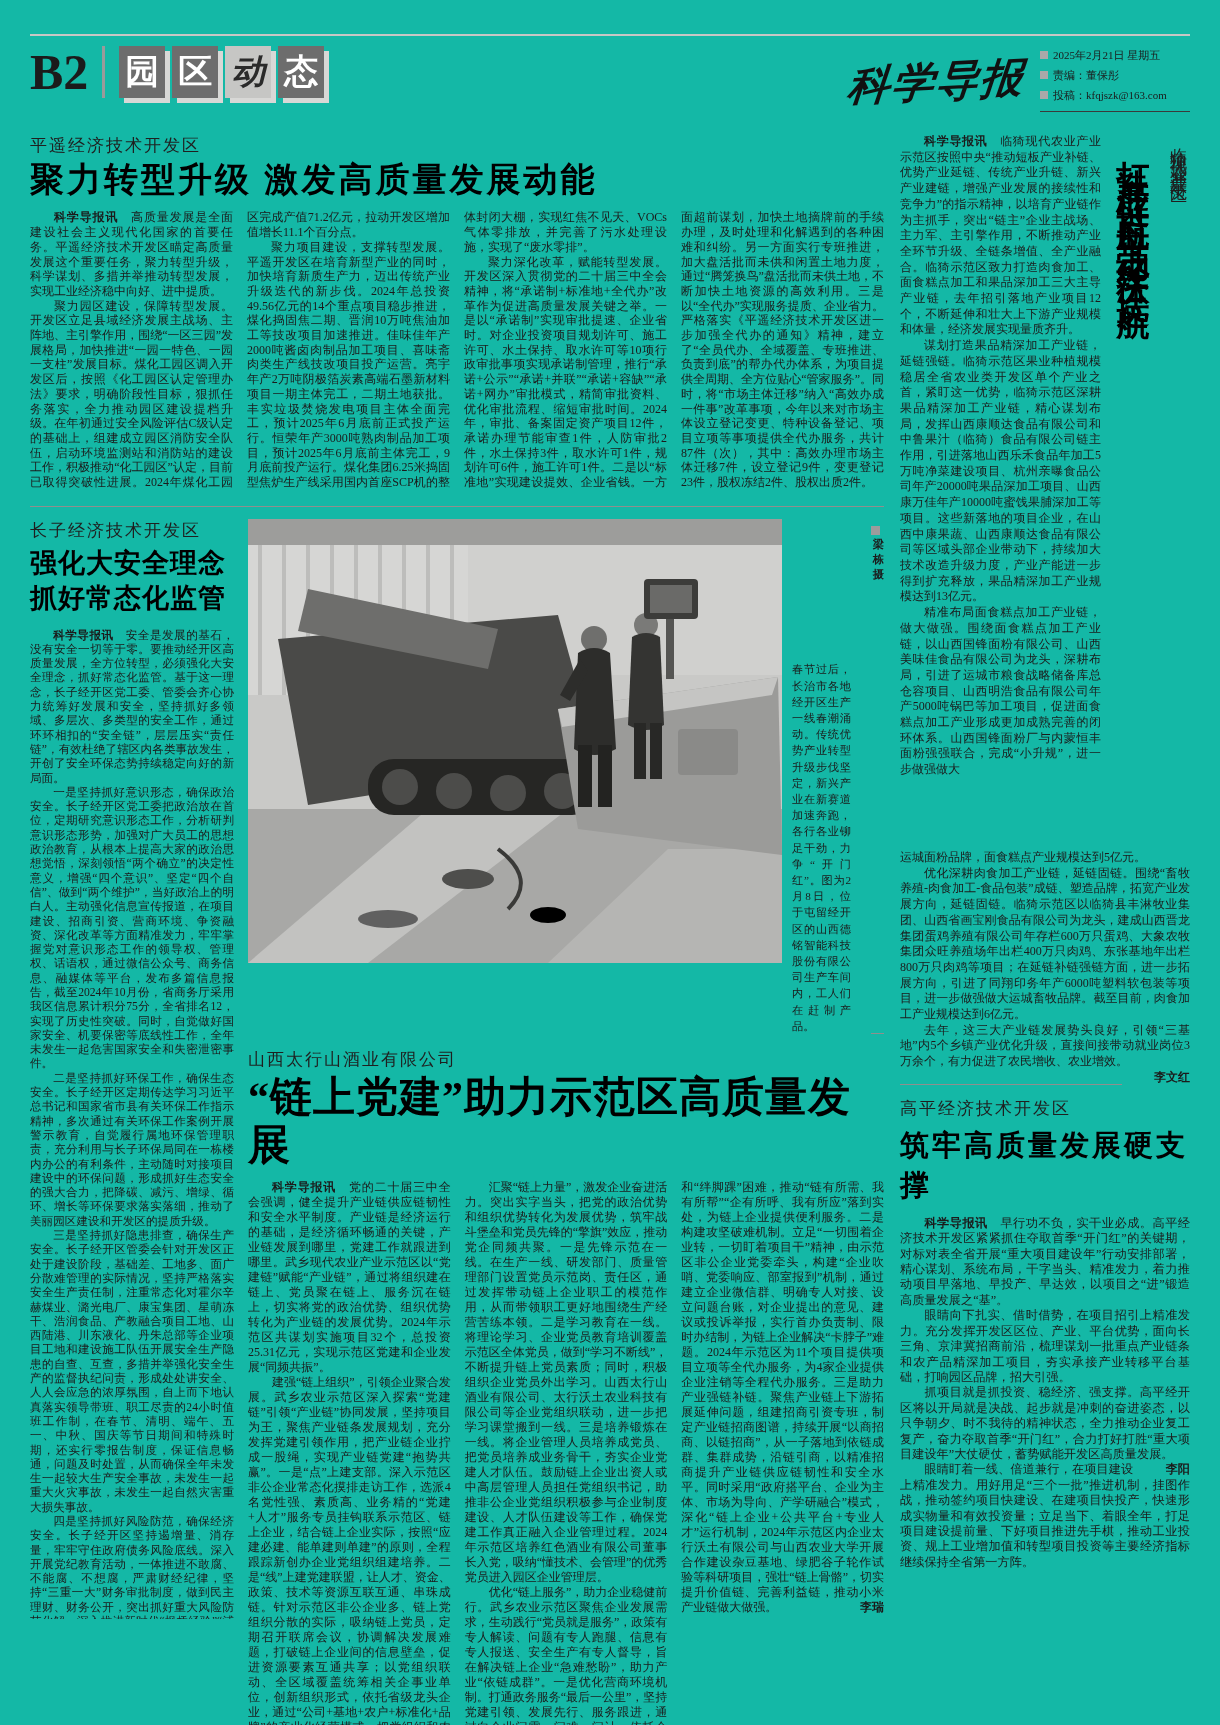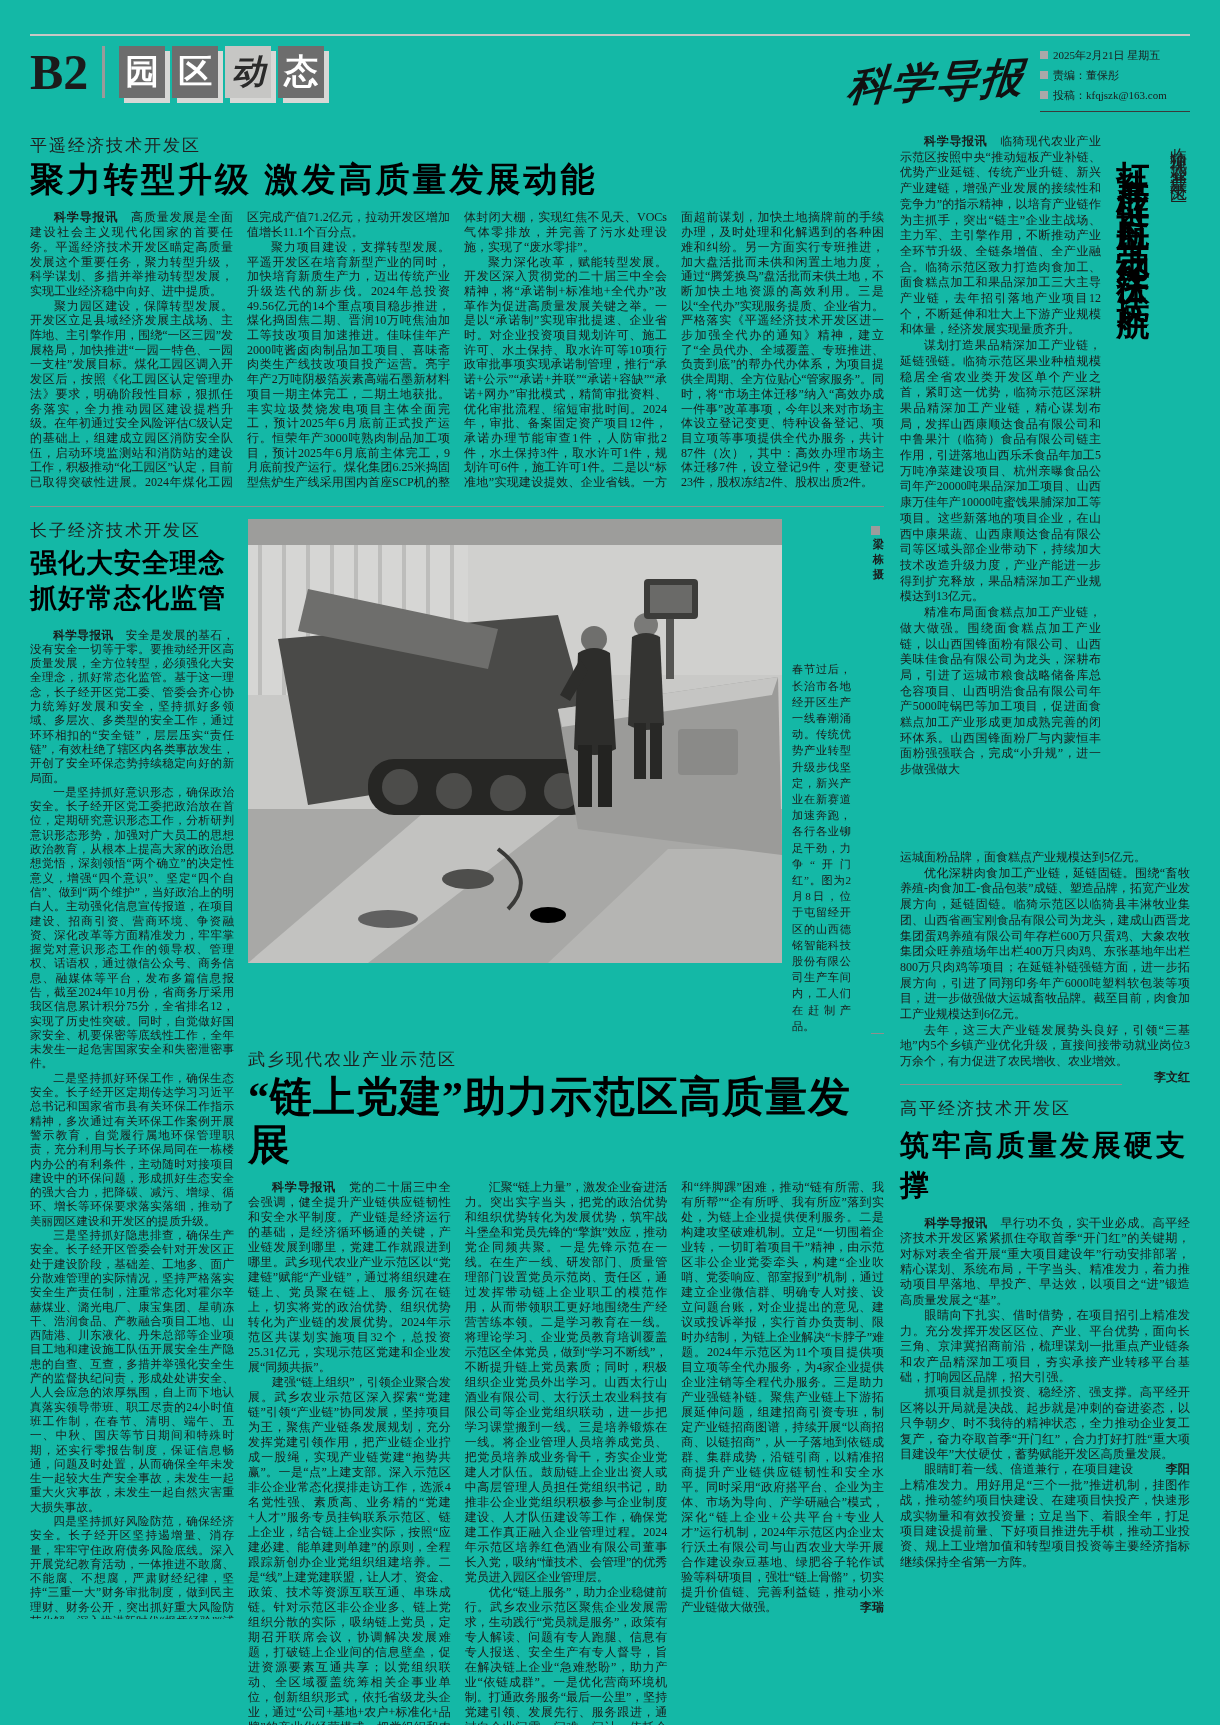--- a/index.html
+++ b/index.html
@@ -185,21 +185,21 @@
               </svg>
             </div>
 
             <div class="capcol">
               <div class="caption">春节过后，长治市各地经开区生产一线春潮涌动。传统优势产业转型升级步伐坚定，新兴产业在新赛道加速奔跑，各行各业铆足干劲，力争“开门红”。图为2月8日，位于屯留经开区的山西德铭智能科技股份有限公司生产车间内，工人们在赶制产品。</div>
               <div class="credit"><span class="sq"></span><span>梁栋摄</span></div>
             </div>
           </div>
 
           <div class="wx art">
-            <div class="kicker">武乡现代农业产业示范区</div>
+            <div class="kicker">山西太行山酒业有限公司</div>
             <div class="wx-head h-serif">“链上党建”助力示范区高质量发展</div>
             <div class="wx-body">
               <p><b class="lead">科学导报讯</b>　<span>党的二十届三中全会强调，健全提升产业链供应链韧性和安全水平制度。产业链是经济运行的基础，是经济循环畅通的关键，产业链发展到哪里，党建工作就跟进到哪里。武乡现代农业产业示范区以“党建链”赋能“产业链”，通过将组织建在链上、党员聚在链上、服务沉在链上，切实将党的政治优势、组织优势转化为产业链的发展优势。2024年示范区共谋划实施项目32个，总投资25.31亿元，实现示范区党建和企业发展“同频共振”。</span></p>
               <p>建强“链上组织”，引领企业聚合发展。武乡农业示范区深入探索“党建链”引领“产业链”协同发展，坚持项目为王，聚焦产业链条发展规划，充分发挥党建引领作用，把产业链企业拧成一股绳，实现产业链党建“抱势共赢”。一是“点”上建支部。深入示范区非公企业常态化摸排走访工作，选派4名党性强、素质高、业务精的“党建+人才”服务专员挂钩联系示范区、链上企业，结合链上企业实际，按照“应建必建、能单建则单建”的原则，全程跟踪新创办企业党组织组建培养。二是“线”上建党建联盟，让人才、资金、政策、技术等资源互联互通、串珠成链。针对示范区非公企业多、链上党组织分散的实际，吸纳链上党员，定期召开联席会议，协调解决发展难题，打破链上企业间的信息壁垒，促进资源要素互通共享；以党组织联动、全区域覆盖统筹相关企事业单位，创新组织形式，依托省级龙头企业，通过“公司+基地+农户+标准化+品牌”的产业化经营模式，把党组织和农民群众联结起来，贯通一二三产，武乡小米产业链销售额节节攀升，成为支撑乡村发展的支柱产业。</p>
               <p>汇聚“链上力量”，激发企业奋进活力。突出实字当头，把党的政治优势和组织优势转化为发展优势，筑牢战斗堡垒和党员先锋的“擎旗”效应，推动党企同频共聚。一是先锋示范在一线。在生产一线、研发部门、质量管理部门设置党员示范岗、责任区，通过发挥带动链上企业职工的模范作用，从而带领职工更好地围绕生产经营苦练本领。二是学习教育在一线。将理论学习、企业党员教育培训覆盖示范区全体党员，做到“学习不断线”，不断提升链上党员素质；同时，积极组织企业党员外出学习。山西太行山酒业有限公司、太行沃土农业科技有限公司等企业党组织联动，进一步把学习课堂搬到一线。三是培养锻炼在一线。将企业管理人员培养成党员、把党员培养成业务骨干，夯实企业党建人才队伍。鼓励链上企业出资人或中高层管理人员担任党组织书记，助推非公企业党组织积极参与企业制度建设、人才队伍建设等工作，确保党建工作真正融入企业管理过程。2024年示范区培养红色酒业有限公司董事长入党，吸纳“懂技术、会管理”的优秀党员进入园区企业管理层。</p>
               <p><span>优化“链上服务”，助力企业稳健前行。武乡农业示范区聚焦企业发展需求，生动践行“党员就是服务”，政策有专人解读、问题有专人跑腿、信息有专人报送、安全生产有专人督导，旨在解决链上企业“急难愁盼”，助力产业“依链成群”。一是优化营商环境机制。打通政务服务“最后一公里”，坚持党建引领、发展先行、服务跟进，通过向企业问需、问难、问计，依托企业“点单”、产业链党委“派单”、职能部门“接单”、企业“评单”机制，聚力攻坚企业在发展过程中面临的“卡脖子”问题和“绊脚踝”困难，推动“链有所需、我有所帮”“企有所呼、我有所应”落到实处，为链上企业提供便利服务。二是构建攻坚破难机制。立足“一切围着企业转，一切盯着项目干”精神，由示范区非公企业党委牵头，构建“企业吹哨、党委响应、部室报到”机制，通过建立企业微信群、明确专人对接、设立问题台账，对企业提出的意见、建议或投诉举报，实行首办负责制、限时办结制，为链上企业解决“卡脖子”难题。2024年示范区为11个项目提供项目立项等全代办服务，为4家企业提供企业注销等全程代办服务。三是助力产业强链补链。聚焦产业链上下游拓展延伸问题，组建招商引资专班，制定产业链招商图谱，持续开展“以商招商、以链招商”，从一子落地到依链成群、集群成势，沿链引商，以精准招商提升产业链供应链韧性和安全水平。同时采用“政府搭平台、企业为主体、市场为导向、产学研融合”模式，深化“链上企业+公共平台+专业人才”运行机制，2024年示范区内企业太行沃土有限公司与山西农业大学开展合作建设杂豆基地、绿肥谷子轮作试验等科研项目，强壮“链上骨骼”，切实提升价值链、完善利益链，推动小米产业链做大做强。</span><b class="author">李瑞</b></p>
             </div>
           </div>
         </div>
       </div>

